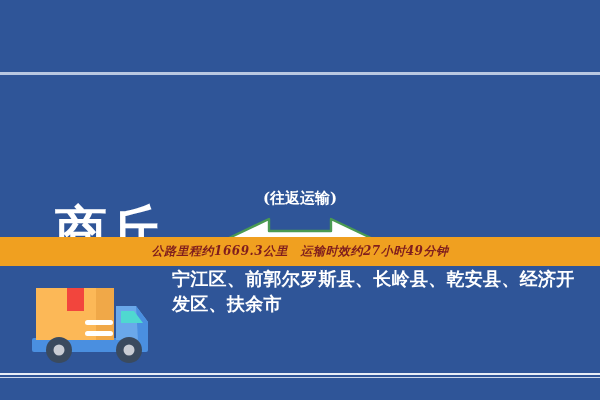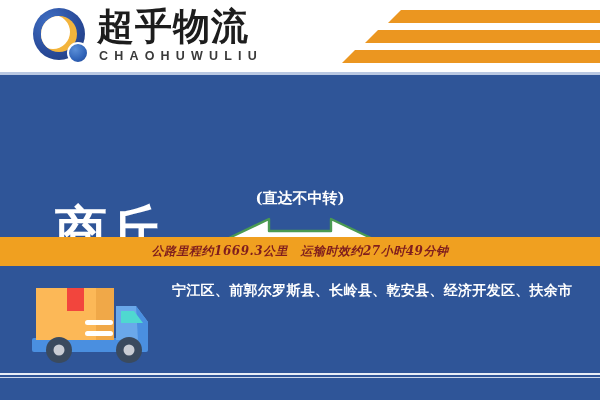--- a/index.html
+++ b/index.html
@@ -234,24 +234,24 @@
     left: 28px;
     top: 14px;
     width: 132px;
     height: 90px;
   }
   .truck svg { display: block; }
 
   .area-list {
     position: absolute;
     left: 172px;
-    top: 12px;
+    top: 0;
     width: 414px;
     font-family: "DejaVu Serif", "Liberation Serif", serif;
-    font-size: 14px;
+    font-size: 18px;
     font-weight: bold;
     color: #ffffff;
     line-height: 25px;
     letter-spacing: 0.3px;
   }
 
   .bottom-rule {
     position: absolute;
     left: 0;
     top: 107px;
@@ -266,48 +266,28 @@
     width: 600px;
     height: 1px;
     background: #ced9ec;
   }
 </style>
 </head>
 <body>
 
 <div class="banner">
 
-  <div class="header">
-
-    <div class="logo-mark">
-      <div class="logo-ring"></div>
-      <div class="logo-crescent"></div>
-      <div class="logo-dot"></div>
-    </div>
-
-    <div class="brand-block">
-      <div class="brand-cn">超乎物流</div>
-      <div class="brand-en">CHAOHUWULIU</div>
-    </div>
-
-    <div class="stripes">
-      <div class="stripe s1"></div>
-      <div class="stripe s2"></div>
-      <div class="stripe s3"></div>
-    </div>
-
-  </div>
   <div class="header-underline"></div>
 
   <div class="route-panel">
 
     <div class="city origin">商丘</div>
 
     <div class="mid-group">
-      <div class="mid-note">(直达不中转)</div>
+      <div class="mid-note">(往返运输)</div>
 
       <div class="arrow-wrap">
         <svg width="150" height="44" viewBox="0 0 150 44" xmlns="http://www.w3.org/2000/svg">
           <polygon points="2,26 44,6 44,18 106,18 106,6 148,26 106,44 106,33 44,33 44,44" fill="#ffffff" stroke="#4a9a52" stroke-width="2.4" stroke-linejoin="round"></polygon>
         </svg>
       </div>
 
       <div class="mid-tag">【往返运输】</div>
     </div>
 

